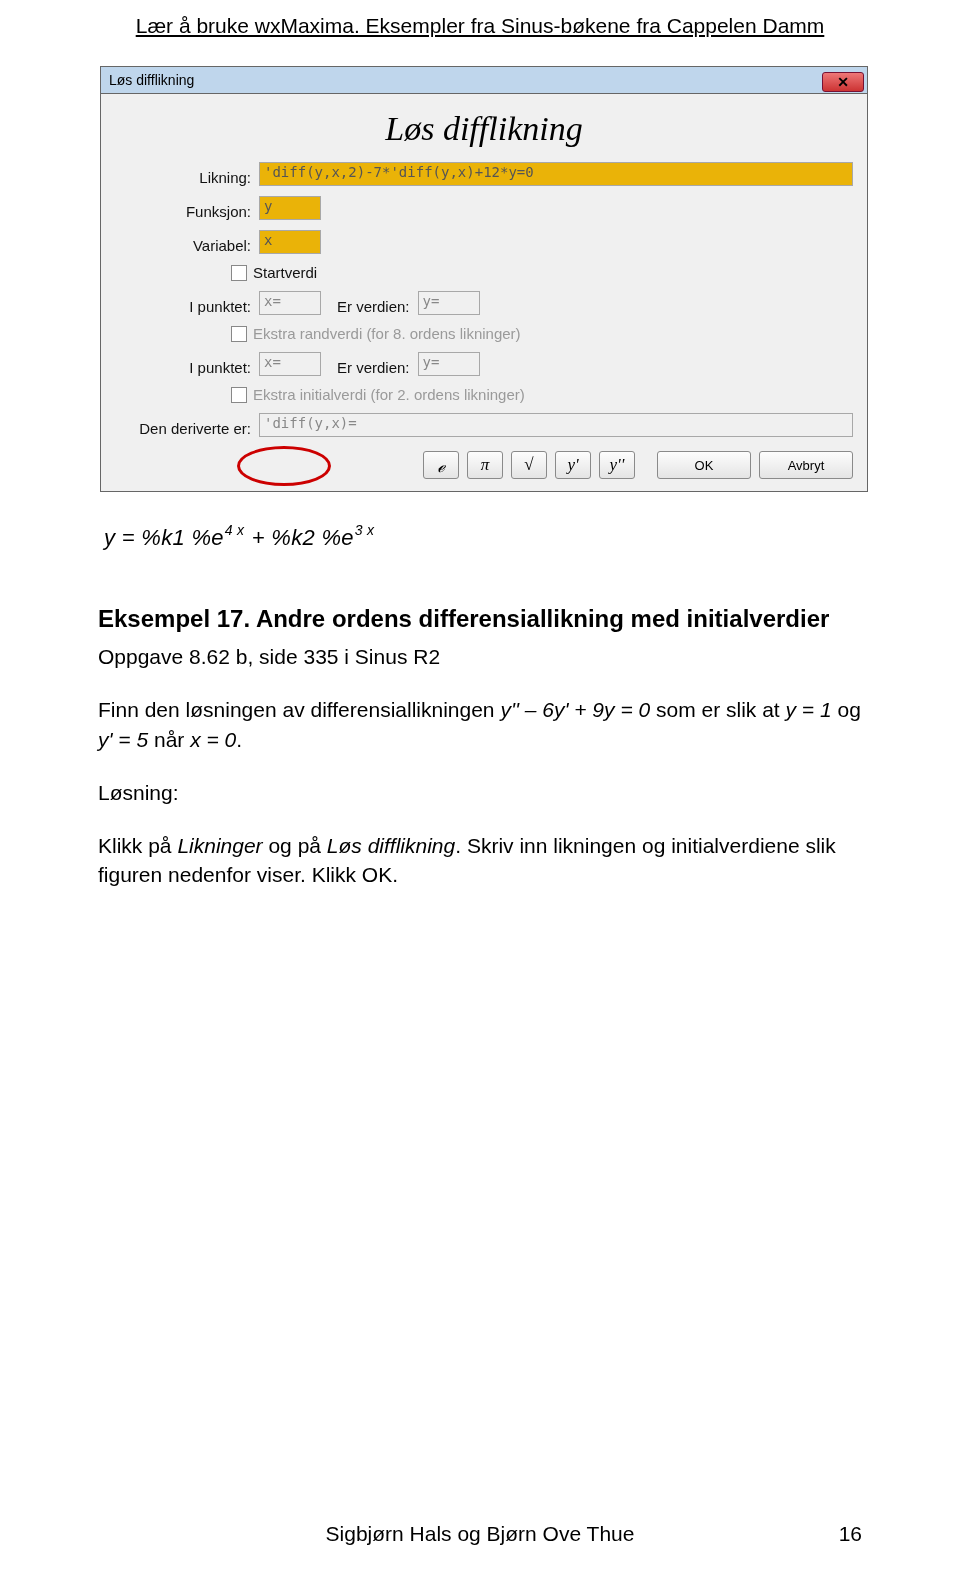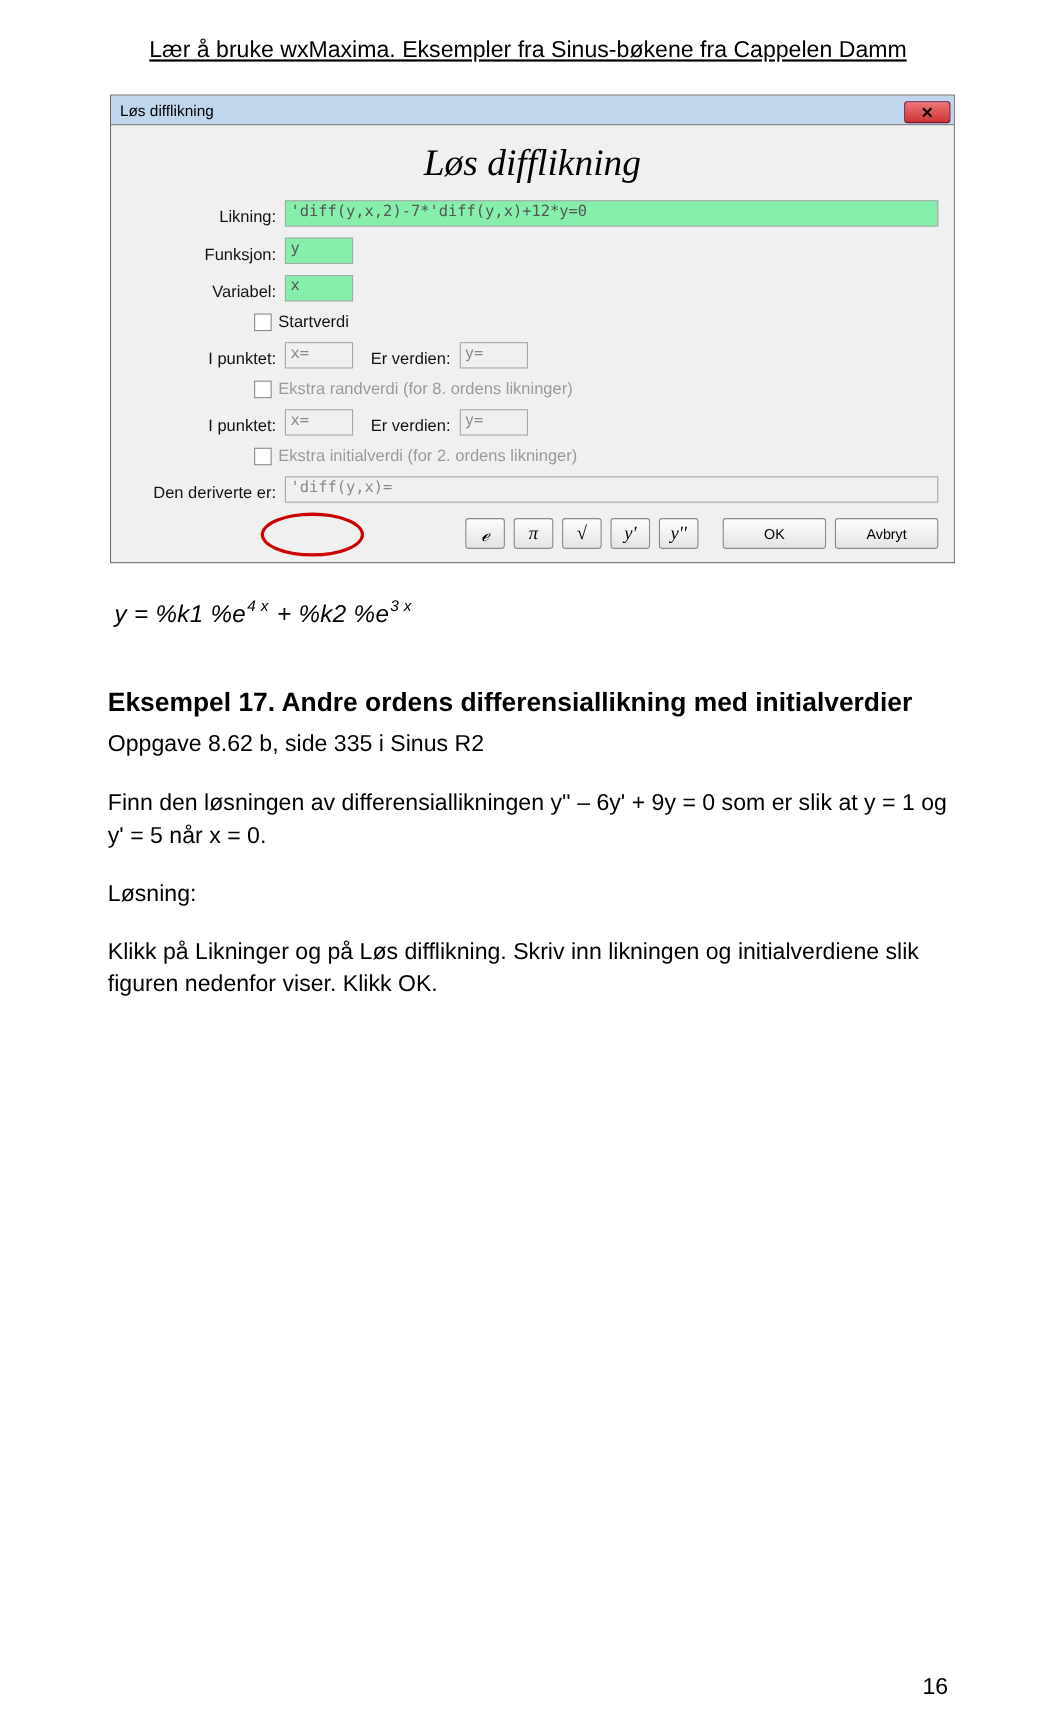--- a/index.html
+++ b/index.html
@@ -1,28 +1,28 @@
 <!DOCTYPE html>
 <html><head>
 <meta charset="utf-8">
 <style>
   html,body{margin:0;padding:0;background:#fff;font-family:Arial,Helvetica,sans-serif;color:#000}
-  .page{width:960px;min-height:1574px;margin:0 auto;position:relative;box-sizing:border-box;padding:34px 98px 30px 98px}
+  .page{width:960px;min-height:1574px;margin:0 auto;position:relative;box-sizing:border-box;padding:14px 98px 30px 98px}
   .hdrline{text-align:center;font-size:21px;text-decoration:underline;margin-bottom:28px}
 
   
   .dlg{width:766px;border:1px solid #666;margin-left:2px}
   .titlebar{height:26px;background:#bfd6ec;border-bottom:1px solid #666;display:flex;align-items:center;justify-content:space-between;padding:0 0 0 8px}
   .titlebar span{font-size:14px;color:#000}
   .closebtn{width:40px;height:18px;margin:3px 3px 0 0;background:linear-gradient(#e77,#c33);border:1px solid #713;border-radius:3px;position:relative;display:flex;align-items:center;justify-content:center;color:#fff;font-weight:bold;font-size:12px}
   .dlgbody{background:#f0f0f0;padding:10px 14px 12px 14px}
   .dlgtitle{text-align:center;font-family:"Times New Roman",serif;font-style:italic;font-size:34px;margin:6px 0 14px 0}
   .row{display:flex;align-items:flex-end;margin-bottom:10px}
   .lab{width:136px;text-align:right;font-size:15px;padding-right:8px;color:#111}
-  .ip{height:24px;border:1px solid #a8a8a8;background:#86efac;font-family:Consolas,monospace;font-size:14px;padding:1px 4px 0 4px;box-sizing:border-box;color:#555}
+  .ip{height:24px;border:1px solid #a8a8a8;background:#eab308;font-family:Consolas,monospace;font-size:14px;padding:1px 4px 0 4px;box-sizing:border-box;color:#555}
   .ip.dis{background:#f0f0f0;color:#888}
   .ip1{flex:1}
   .ip70{width:62px}
   .sp{width:14px}
   .midlab{font-size:15px;color:#111;padding:0 8px 0 2px}
   .cb{width:14px;height:14px;border:1px solid #888;background:#fff;margin-right:6px;display:inline-block;vertical-align:middle}
   .cblab{font-size:15px;color:#111}
   .cblab.dis{color:#9a9a9a}
   .cbrow{margin:6px 0 10px 116px;display:flex;align-items:center}
   .btnbar{display:flex;justify-content:flex-end;gap:8px;margin-top:14px;align-items:center}
@@ -32,21 +32,21 @@
   .circwrap{position:relative}
 
   
   .eq{font-family:Arial,sans-serif;font-style:italic;font-size:22px;margin:30px 0 0 6px;letter-spacing:0.3px}
   .eq sup{font-size:14px;vertical-align:10px;padding:0 1px}
 
   
   h2.ex{font-size:24px;font-weight:bold;margin:54px 0 12px 0}
   .u{font-size:21px;display:block;margin-bottom:26px}
   .para{font-size:21px;line-height:1.42;margin:0 0 26px 0}
-  .para .it{}
+  .para .it{font-style:italic}
 
   .footer{position:absolute;bottom:28px;left:0;width:100%;text-align:center;font-size:21px}
   .pgnum{position:absolute;bottom:28px;right:98px;font-size:21px}
 </style>
 </head>
 <body>
 
 <div class="page">
   <div class="hdrline">Lær å bruke wxMaxima. Eksempler fra Sinus-bøkene fra Cappelen Damm</div>
 
@@ -134,14 +134,15 @@
   <p class="para">
     <span>Finn den løsningen av differensiallikningen </span><span class="it">y'' – 6y' + 9y = 0</span><span> som er slik at </span><span class="it">y = 1</span><span> og </span><span class="it">y' = 5</span><span> når </span><span class="it">x = 0</span><span>.</span>
   </p>
 
   <span class="u">Løsning:</span>
 
   <p class="para">
     <span>Klikk på </span><span class="it">Likninger</span><span> og på </span><span class="it">Løs difflikning</span><span>. Skriv inn likningen og initialverdiene slik figuren nedenfor viser. Klikk OK.</span>
   </p>
 
+  <div class="footer">Sigbjørn Hals og Bjørn Ove Thue</div>
   <div class="pgnum">16</div>
 </div>
 
 </body></html>

